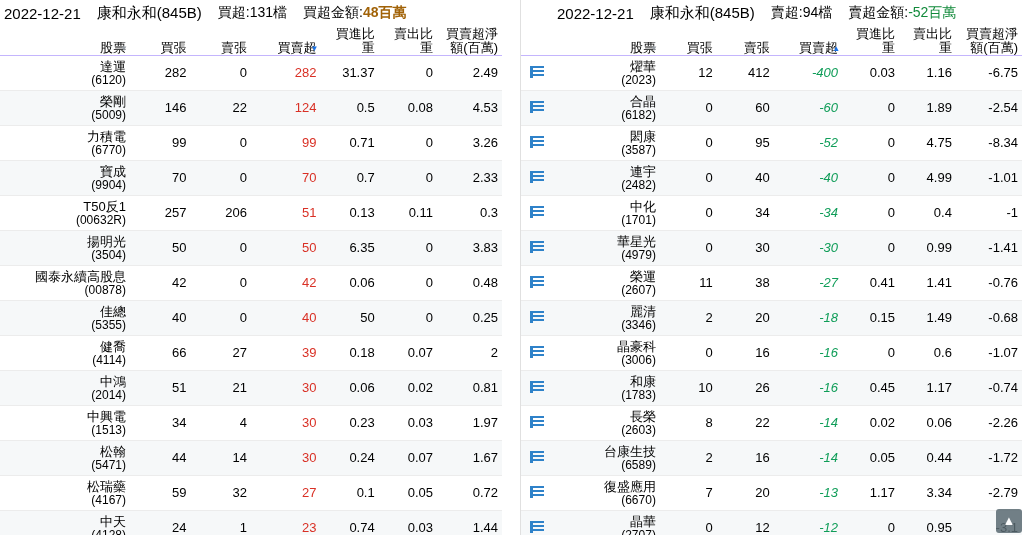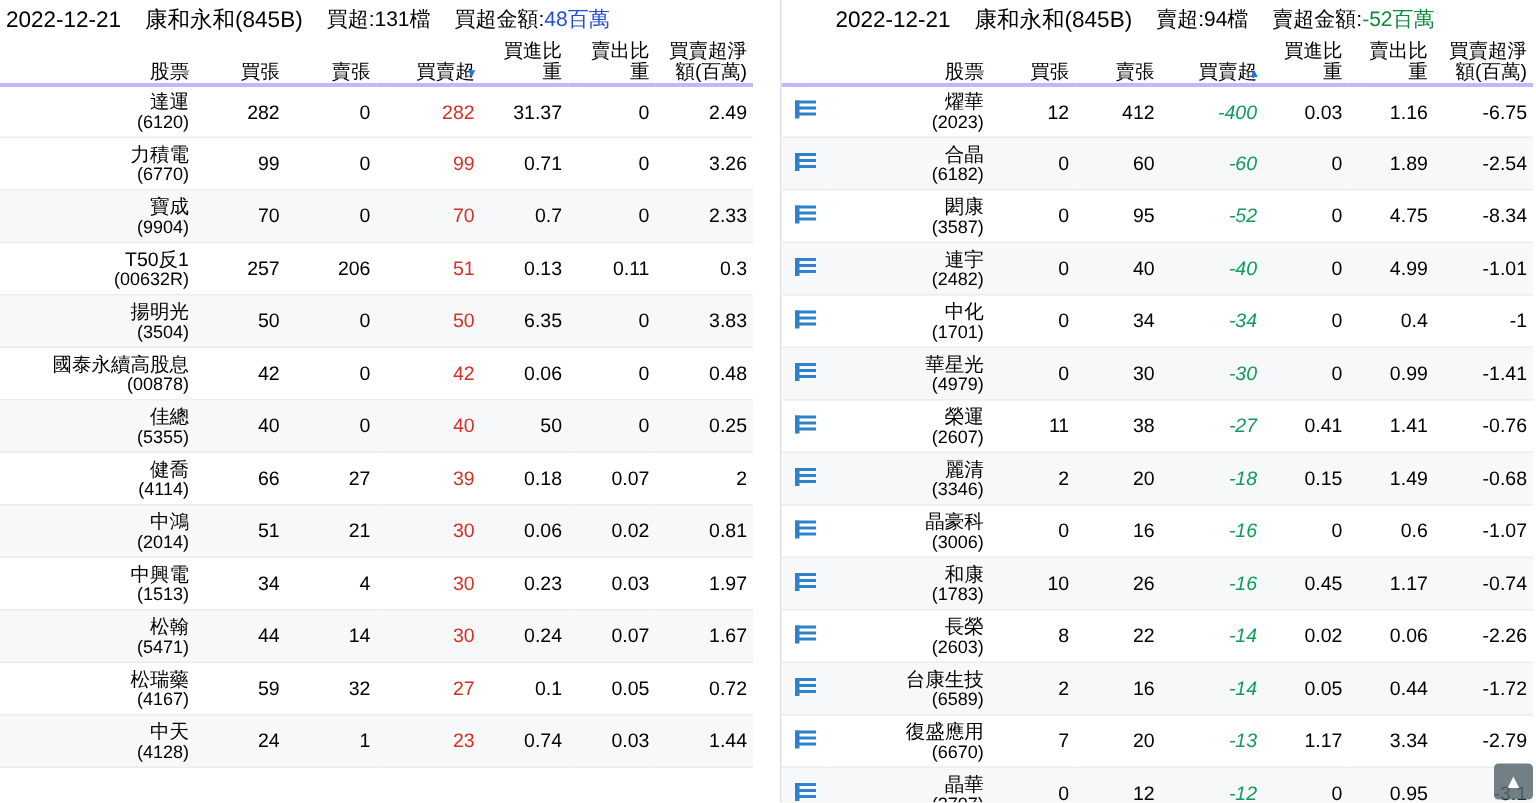--- a/index.html
+++ b/index.html
@@ -29,33 +29,33 @@
     align-items: center;
     font-size: 15px;
     color: #000;
     padding-left: 4px;
     white-space: nowrap;
   }
   .panel.right .panel-header { padding-left: 36px; }
   .hdr-date { font-size: 15px; }
   .hdr-sep { display: inline-block; width: 16px; }
   .hdr-label { font-size: 14px; }
-  .hdr-red { color: #1d4ed8; }
+  .hdr-red { color: #a16207; font-weight: bold; }
   .hdr-green { color: #128a3b; }
   table {
     border-collapse: collapse;
     width: 100%;
     font-size: 13px;
   }
   thead th {
     font-weight: normal;
     font-size: 13px;
     color: #000;
     background: #fff;
-    border-bottom: 3px solid #c4b5fd;
+    border-bottom: 1px solid #c4b5fd;
     padding: 1px 4px;
     vertical-align: bottom;
     position: relative;
     line-height: 1.05;
   }
   thead th .sort-ind {
     position: absolute;
     right: 2px;
     bottom: 2px;
     font-size: 8px;
@@ -166,20 +166,29 @@
       <tbody>
         <tr>
           <td class="stock"><span>達運</span><span class="code">(6120)</span></td>
           <td class="num">282</td>
           <td class="num">0</td>
           <td class="num red">282</td>
           <td class="num">31.37</td>
           <td class="num">0</td>
           <td class="num">2.49</td>
         </tr>
+        <tr class="alt">
+          <td class="stock"><span>榮剛</span><span class="code">(5009)</span></td>
+          <td class="num">146</td>
+          <td class="num">22</td>
+          <td class="num red">124</td>
+          <td class="num">0.5</td>
+          <td class="num">0.08</td>
+          <td class="num">4.53</td>
+        </tr>
         <tr>
           <td class="stock"><span>力積電</span><span class="code">(6770)</span></td>
           <td class="num">99</td>
           <td class="num">0</td>
           <td class="num red">99</td>
           <td class="num">0.71</td>
           <td class="num">0</td>
           <td class="num">3.26</td>
         </tr>
         <tr class="alt">

